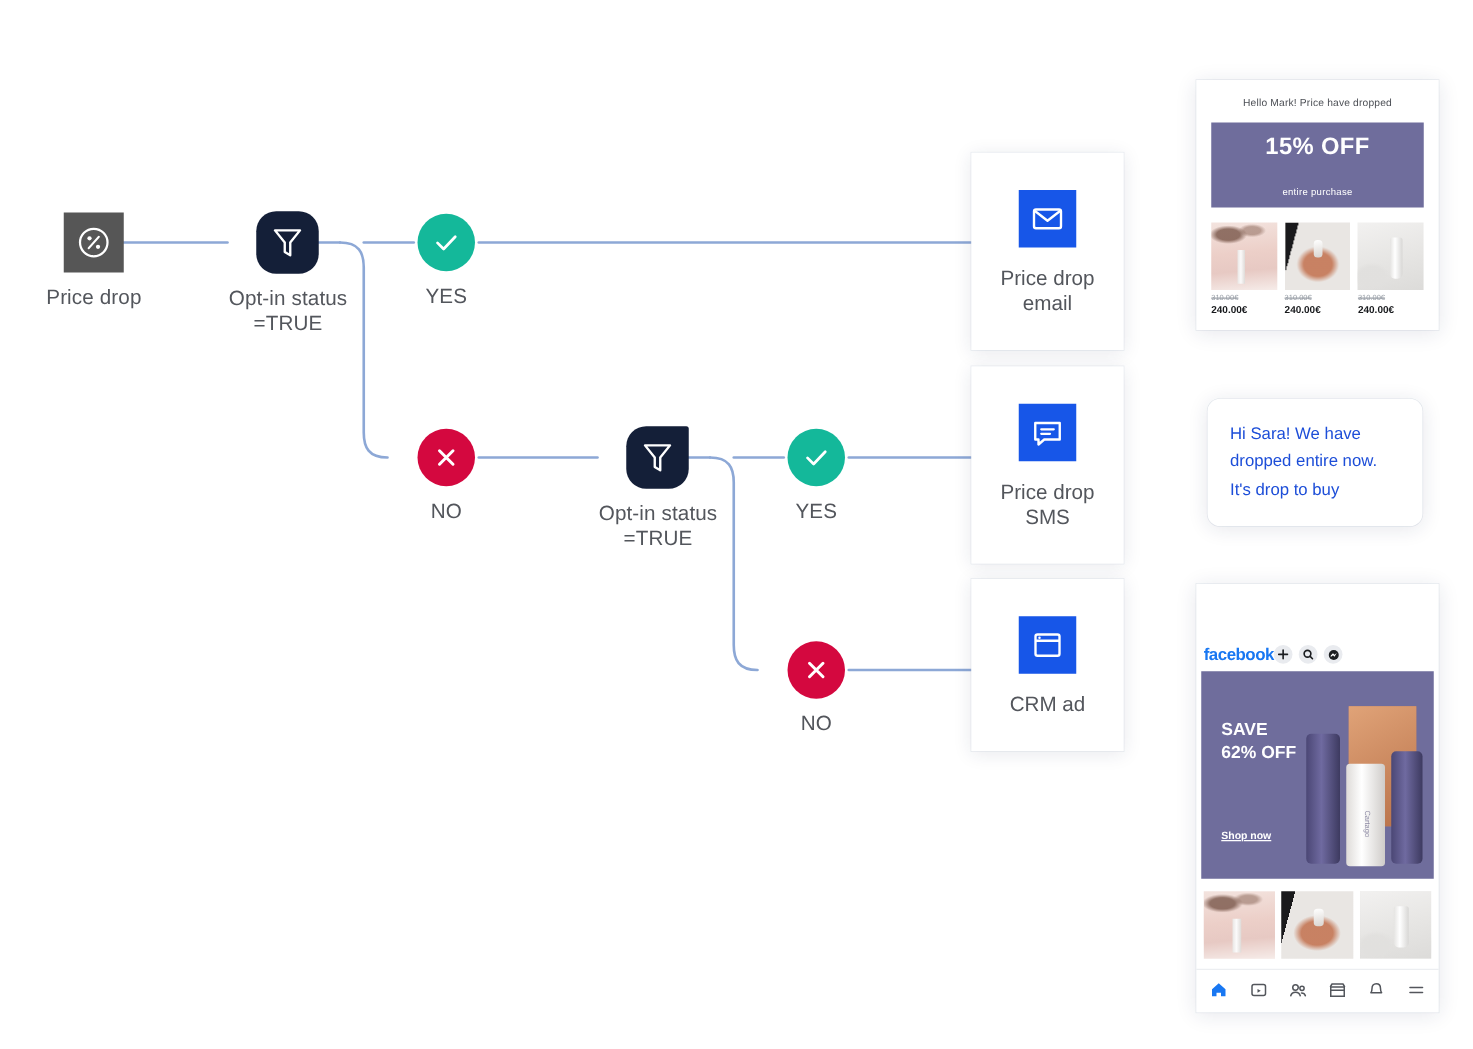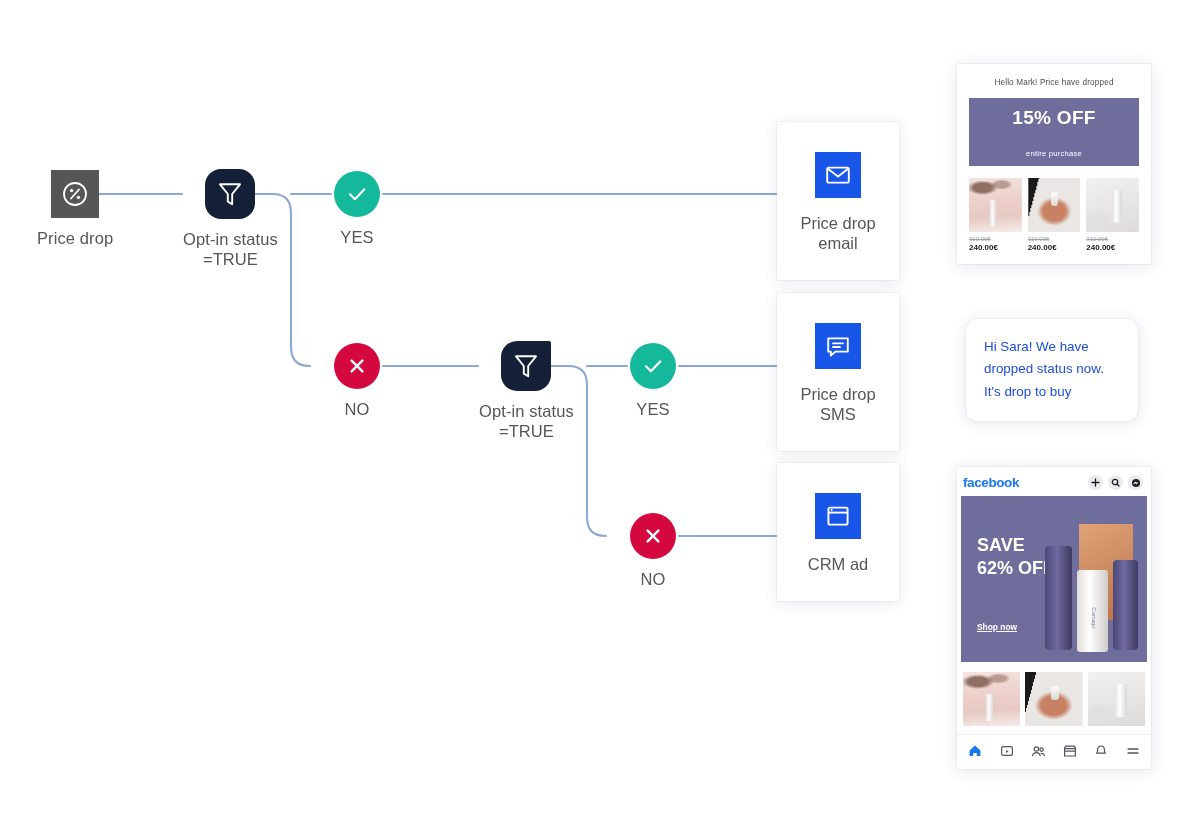--- a/index.html
+++ b/index.html
@@ -98,33 +98,33 @@
 
   
   #sms-preview {
     left: 966px; top: 319px; width: 172px;
     border-radius: 10px; padding: 17px 18px 18px;
   }
   .sms-text { font-size: 13.4px; color: #1d4ed8; line-height: 1.67; }
 
   
   #fb-preview { left: 957px; top: 467px; width: 194px; padding: 0 0 0; }
-  .fb-topbar { display: flex; align-items: center; justify-content: space-between; padding: 8px 8px 6px 6px; }
+  .fb-topbar { display: flex; align-items: center; justify-content: flex-start; padding: 8px 8px 6px 6px; margin-top: 41px; }
   .fb-wordmark { font-size: 13.5px; font-weight: bold; color: #1877f2; letter-spacing: -.4px; }
   .fb-actions { display: flex; gap: 5px; }
   .fb-ico {
     width: 15px; height: 15px; border-radius: 50%;
     background: #e9ebef; display: flex; align-items: center; justify-content: center;
   }
   .fb-ad {
     margin: 0 4px; height: 166px; background: #6f6d9c;
     position: relative; overflow: hidden;
   }
   .fb-ad-copy { position: absolute; left: 16px; top: 38px; color: #fff; }
-  .fb-ad-copy .l1 { font-size: 18px; font-weight: bold; line-height: 1.25; }
+  .fb-ad-copy .l1 { font-size: 14px; font-weight: bold; line-height: 1.25; }
   .fb-shop {
     position: absolute; left: 16px; top: 126px; color: #fff;
     font-size: 8.4px; font-weight: bold; text-decoration: underline;
   }
   .fb-bottles { position: absolute; right: 2px; bottom: 6px; width: 106px; height: 138px; }
   .fb-thumbs { display: flex; gap: 5px; padding: 10px 6px 8px; }
   .fb-thumb { flex: 1 1 0; height: 54px; background-size: cover; background-position: center; }
   .fb-nav {
     display: flex; align-items: center; justify-content: space-between;
     padding: 8px 10px 10px; border-top: 1px solid #eceef1;
@@ -315,21 +315,21 @@
       <div class="email-product">
         <div class="thumb ph3"></div>
         <div class="price-old">310.00€</div>
         <div class="price-new">240.00€</div>
       </div>
     </div>
   </div>
 
   <div class="preview" id="sms-preview">
     <div class="sms-text">Hi Sara! We have</div>
-    <div class="sms-text">dropped status now.</div>
+    <div class="sms-text">dropped entire now.</div>
     <div class="sms-text">It's drop to buy</div>
   </div>
 
   <div class="preview" id="fb-preview">
     <div class="fb-topbar">
       <div class="fb-wordmark">facebook</div>
       <div class="fb-actions">
         <div class="fb-ico">
           <svg width="9" height="9" viewBox="0 0 9 9">
               <path d="M4.5 1v7M1 4.5h7" stroke="#1c1e21" stroke-width="1.3" stroke-linecap="round"></path>

